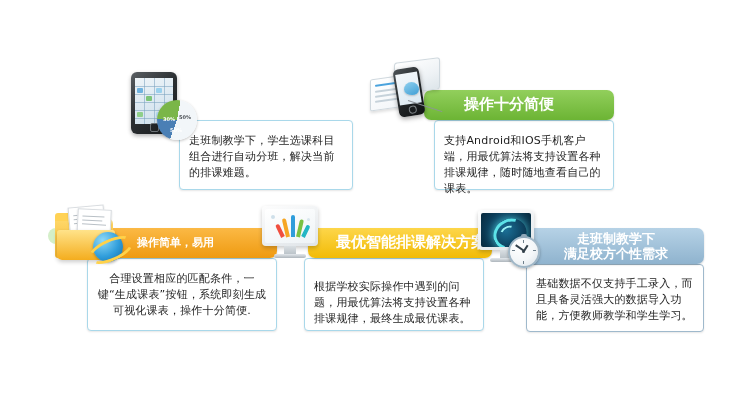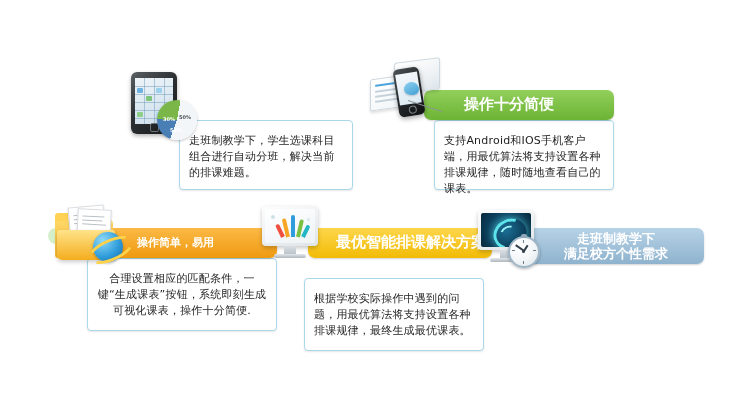--- a/index.html
+++ b/index.html
@@ -411,21 +411,21 @@
       <div class="monitor-base"></div>
     </div>
 
     <div class="card-banner" style="left:46px; top:22px; width:184px; height:30px;
                 background:linear-gradient(180deg,#fdd64a 0%,#f2bb06 100%);
                 padding-left:28px; font-size:15px;">
       <span class="banner-text">最优智能排课解决方案</span>
     </div>
 
     <div class="card-body" style="left:42px; top:52px; width:180px; height:73px;
-                padding:12px 9px 6px 9px; font-size:11px;margin-top:20px;">
+                padding:20px 9px 6px 9px; font-size:11px;">
       <span class="body-text">根据学校实际操作中遇到的问题，用最优算法将支持设置各种排课规律，最终生成最优课表。</span>
     </div>
   </div>
 
   <div class="card" style="left:478px; top:210px; width:226px; height:122px;">
 
     <div class="art" style="left:0px; top:0px; width:64px; height:58px;">
       <div class="monitor">
         <div class="monitor-screen dark">
           <div class="swirl"></div>
@@ -447,15 +447,20 @@
     </div>
 
     <div class="card-banner" style="left:50px; top:18px; width:176px; height:36px;
                 background:linear-gradient(180deg,#b6d2e6 0%,#8fb3ce 100%);
                 padding-left:0; font-size:13px; justify-content:center;
                 text-align:center;">
       <span class="banner-text">走班制教学下
 满足校方个性需求</span>
     </div>
 
+    <div class="card-body" style="left:48px; top:54px; width:178px; height:68px;
+                padding:11px 9px 6px 9px; font-size:11px;
+                border-color:#9fb9cc;">
+      <span class="body-text">基础数据不仅支持手工录入，而且具备灵活强大的数据导入功能，方便教师教学和学生学习。</span>
+    </div>
   </div>
 
 </div>
 
 </body></html>

